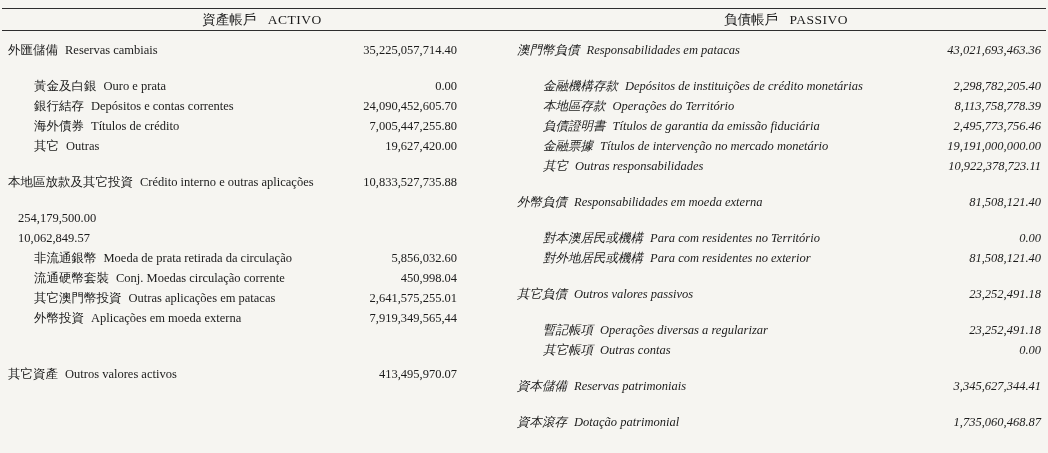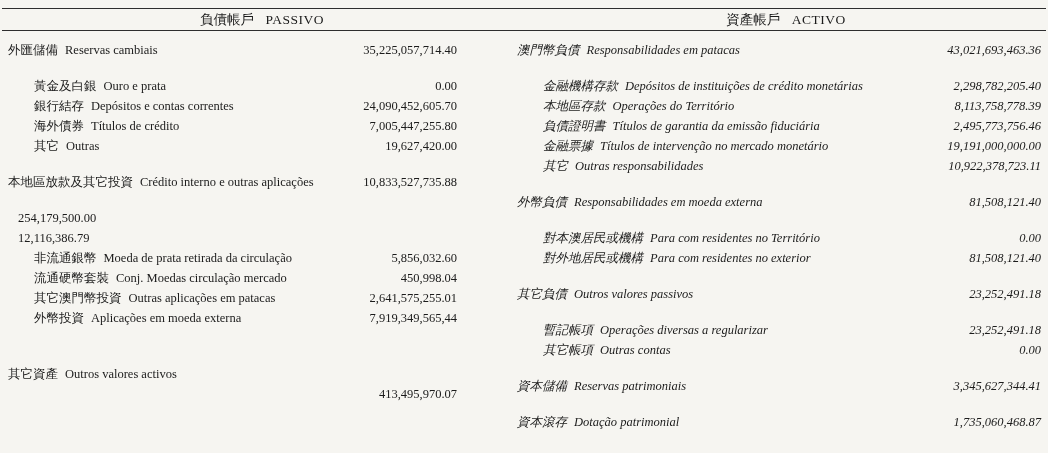--- a/index.html
+++ b/index.html
@@ -49,42 +49,41 @@
   }
   .row {
     height: 20px;
     line-height: 20px;
     display: flex;
     justify-content: space-between;
     white-space: nowrap;
   }
   .row.sub .label { padding-left: 26px; }
   .row.gap1 { margin-top: 16px; }
-  .row.gap2 { margin-top: 36px; flex-direction: column; }
+  .row.gap2 { margin-top: 36px; }
   .label .pt { margin-left: 7px; margin-top: 8px; }
   .value {
-    text-align: right;
     padding-left: 10px;
   }
 </style>
 </head>
 <body>
 
 <div>
 
   <div class="rule top-rule"></div>
 
   <div class="headers">
     <div class="header-half">
+      <span class="zh">資產帳戶</span>
+      <span class="pt">ACTIVO</span>
+    </div>
+    <div class="header-half">
       <span class="zh">負債帳戶</span>
       <span class="pt">PASSIVO</span>
-    </div>
-    <div class="header-half">
-      <span class="zh">資產帳戶</span>
-      <span class="pt">ACTIVO</span>
     </div>
   </div>
 
   <div class="rule"></div>
 
   <div class="content">
     <div class="col col-activo">
         <div class="row top">
           <span class="label"><span class="zh">外匯儲備</span><span class="pt">Reservas cambiais</span></span>
           <span class="value">35,225,057,714.40</span>
@@ -106,28 +105,28 @@
           <span class="value">19,627,420.00</span>
         </div>
         <div class="row top gap1">
           <span class="label"><span class="zh">本地區放款及其它投資</span><span class="pt">Crédito interno e outras aplicações</span></span>
           <span class="value">10,833,527,735.88</span>
         </div>
         <div class="row sub gap1">
           <span class="value">254,179,500.00</span>
         </div>
         <div class="row sub">
-          <span class="value">12,116,386.79</span>
+          <span class="value">10,062,849.57</span>
         </div>
         <div class="row sub">
           <span class="label"><span class="zh">非流通銀幣</span><span class="pt">Moeda de prata retirada da circulação</span></span>
           <span class="value">5,856,032.60</span>
         </div>
         <div class="row sub">
-          <span class="label"><span class="zh">流通硬幣套裝</span><span class="pt">Conj. Moedas circulação mercado</span></span>
+          <span class="label"><span class="zh">流通硬幣套裝</span><span class="pt">Conj. Moedas circulação corrente</span></span>
           <span class="value">450,998.04</span>
         </div>
         <div class="row sub">
           <span class="label"><span class="zh">其它澳門幣投資</span><span class="pt">Outras aplicações em patacas</span></span>
           <span class="value">2,641,575,255.01</span>
         </div>
         <div class="row sub">
           <span class="label"><span class="zh">外幣投資</span><span class="pt">Aplicações em moeda externa</span></span>
           <span class="value">7,919,349,565,44</span>
         </div>

